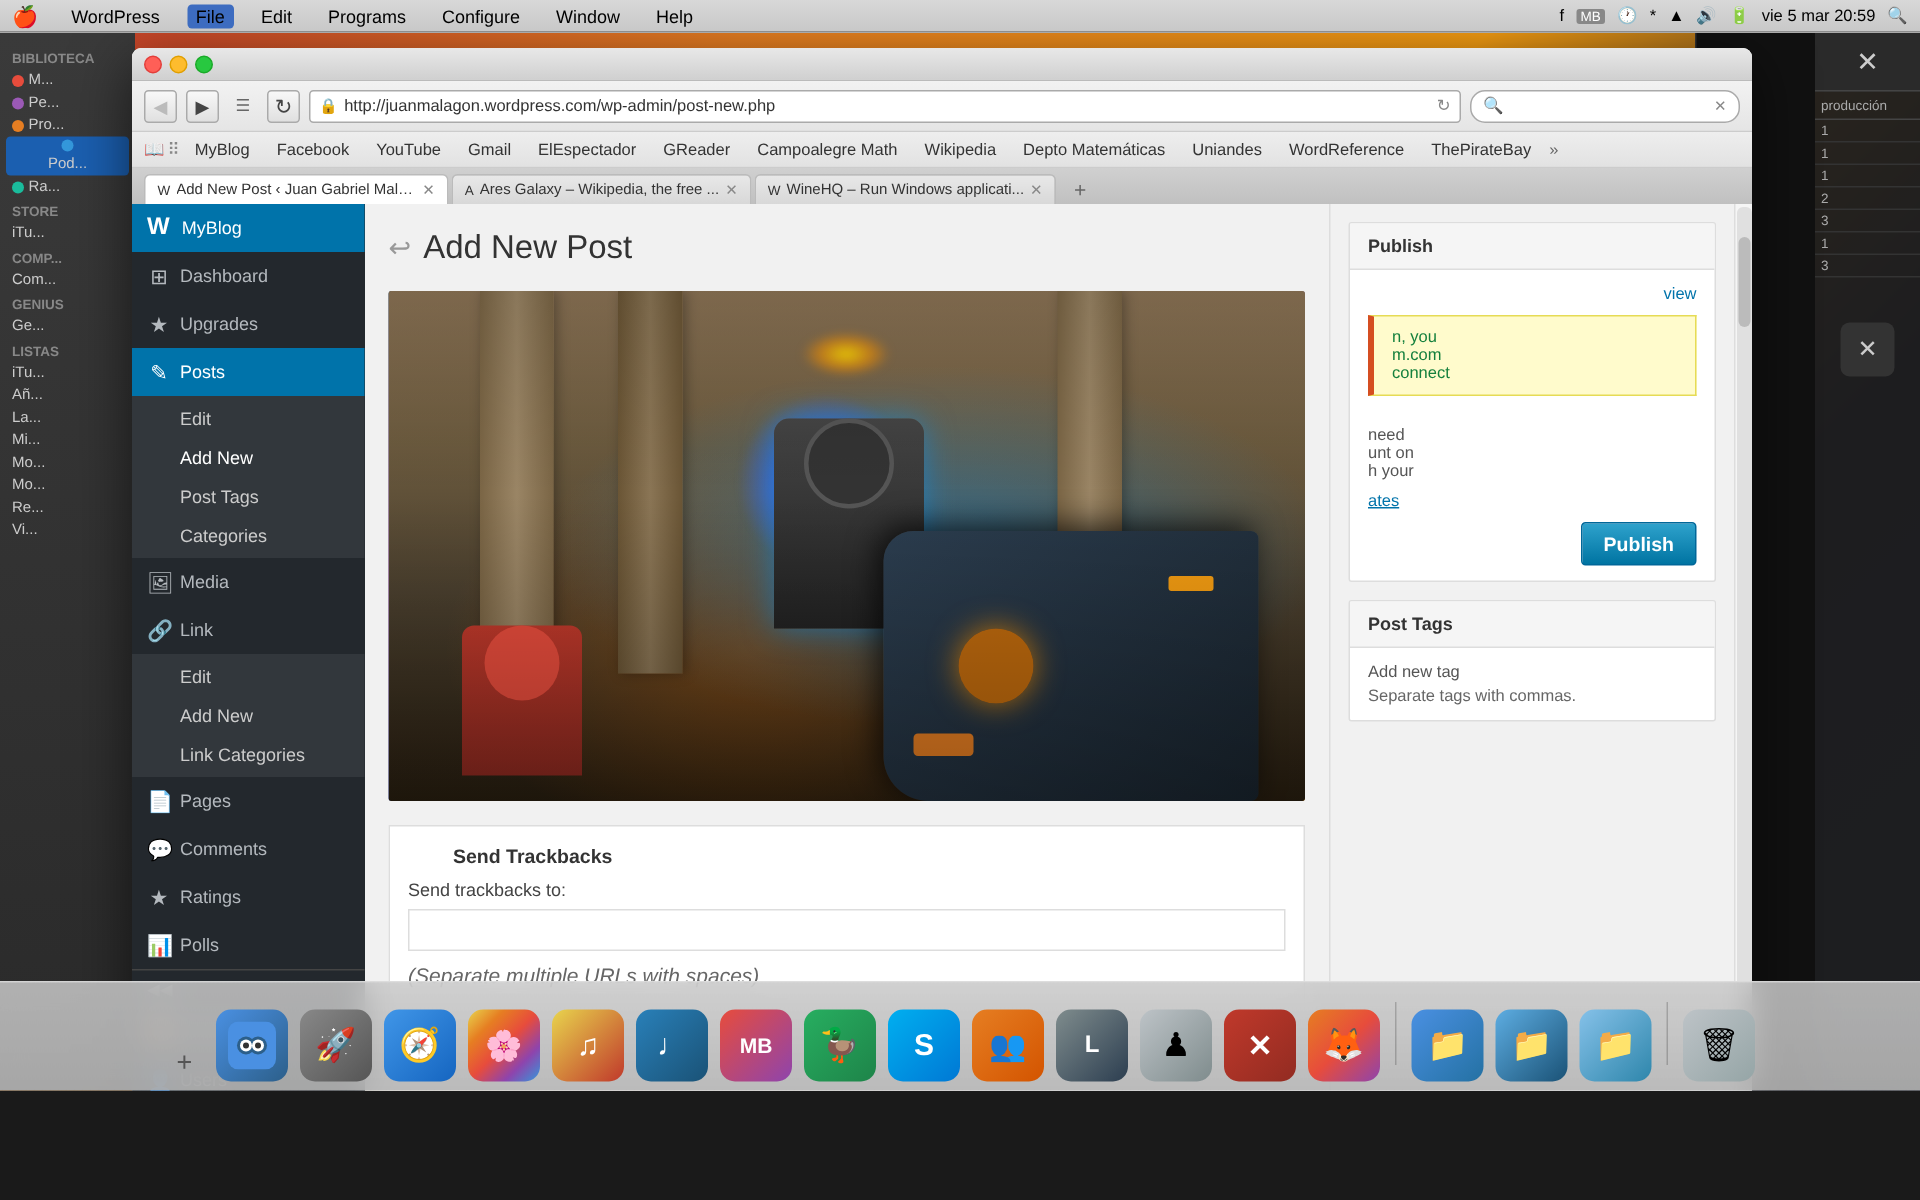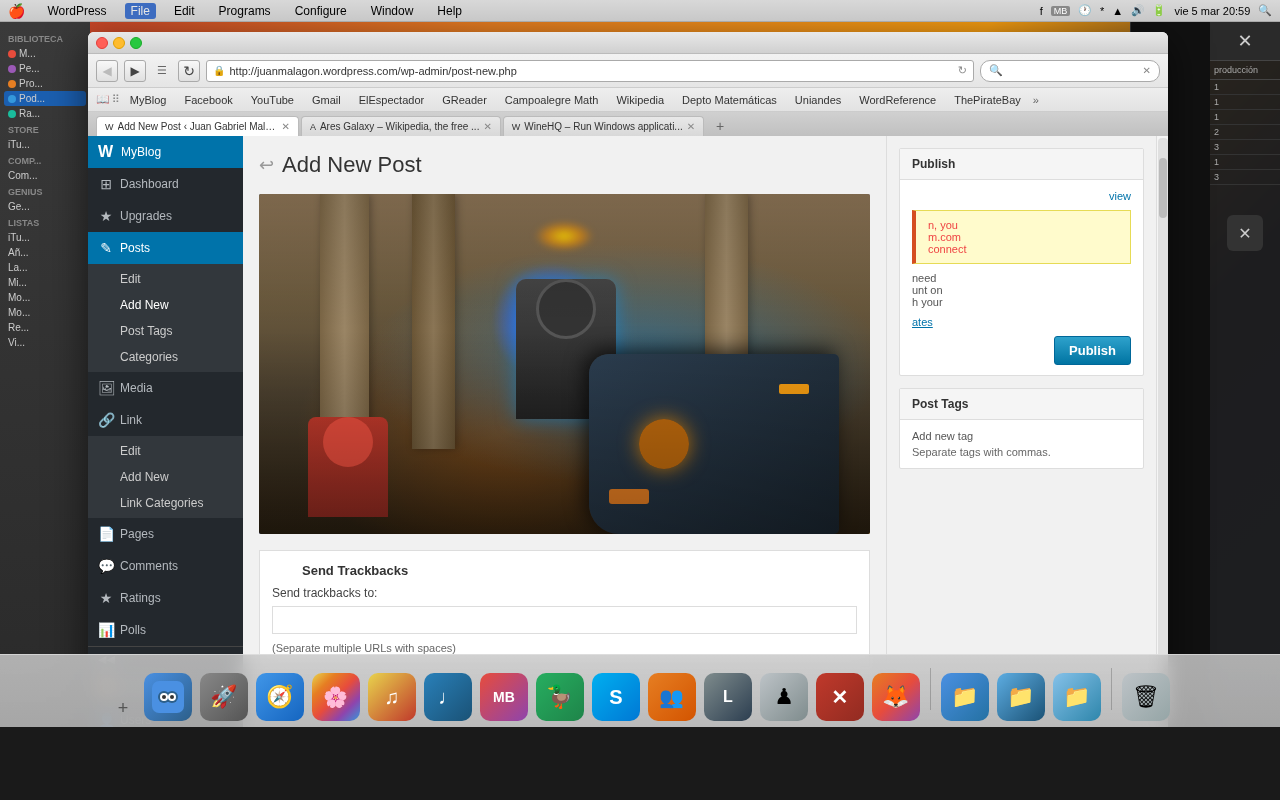--- a/index.html
+++ b/index.html
@@ -56,21 +56,21 @@
     .itunes-item {
       padding: 2px 4px;
       color: #ccc;
       font-size: 10px;
       white-space: nowrap;
       overflow: hidden;
       display: flex;
       align-items: center;
       gap: 3px;
     }
-    .itunes-item.selected { background: #1b5fb0; border-radius: 3px; }
+    .itunes-item.selected { background: #1b5fb0; border-radius: 3px; flex-direction: column; }
     .itunes-dot { width: 8px; height: 8px; border-radius: 50%; display: inline-block; flex-shrink: 0; }
 
     
     .crossover-widget {
       position: absolute;
       right: 0;
       top: 0;
       width: 70px;
       height: 100%;
       background: rgba(30,30,30,0.9);
@@ -528,41 +528,42 @@
       width: 100%;
       height: 28px;
       border: 1px solid #ddd;
       padding: 0 8px;
       font-size: 12px;
       margin-bottom: 8px;
       background: white;
     }
 
     .small-text {
-      font-size: 11px;
+      font-size: 14px;
       color: #666;
+      font-style: italic;
     }
 
     .notice-box {
       background: #fffbcc;
       border: 1px solid #e6db55;
       border-left: 4px solid #d54e21;
       padding: 8px 12px;
       font-size: 12px;
-      color: #ef4444;
-      margin-bottom: 8px;
+      color: #15803d;
+      margin-bottom: 20px;
     }
   </style>
 </head>
 <body>
 
 <div class="mac-menubar">
   <span class="apple-logo">🍎</span>
   <span class="menu-item">WordPress</span>
-  <span class="menu-item" style="background:#3d6cc0;color:#e5e5e5;border-radius:3px;">File</span>
+  <span class="menu-item" style="background:#3d6cc0;color:#000000;border-radius:3px;">File</span>
   <span class="menu-item">Edit</span>
   <span class="menu-item">Programs</span>
   <span class="menu-item">Configure</span>
   <span class="menu-item">Window</span>
   <span class="menu-item">Help</span>
   <div class="right-icons">
     <span>f</span>
     <span style="background:#888;color:white;padding:0 3px;font-size:9px;border-radius:2px;">MB</span>
     <span>🕐</span>
     <span>*</span>

